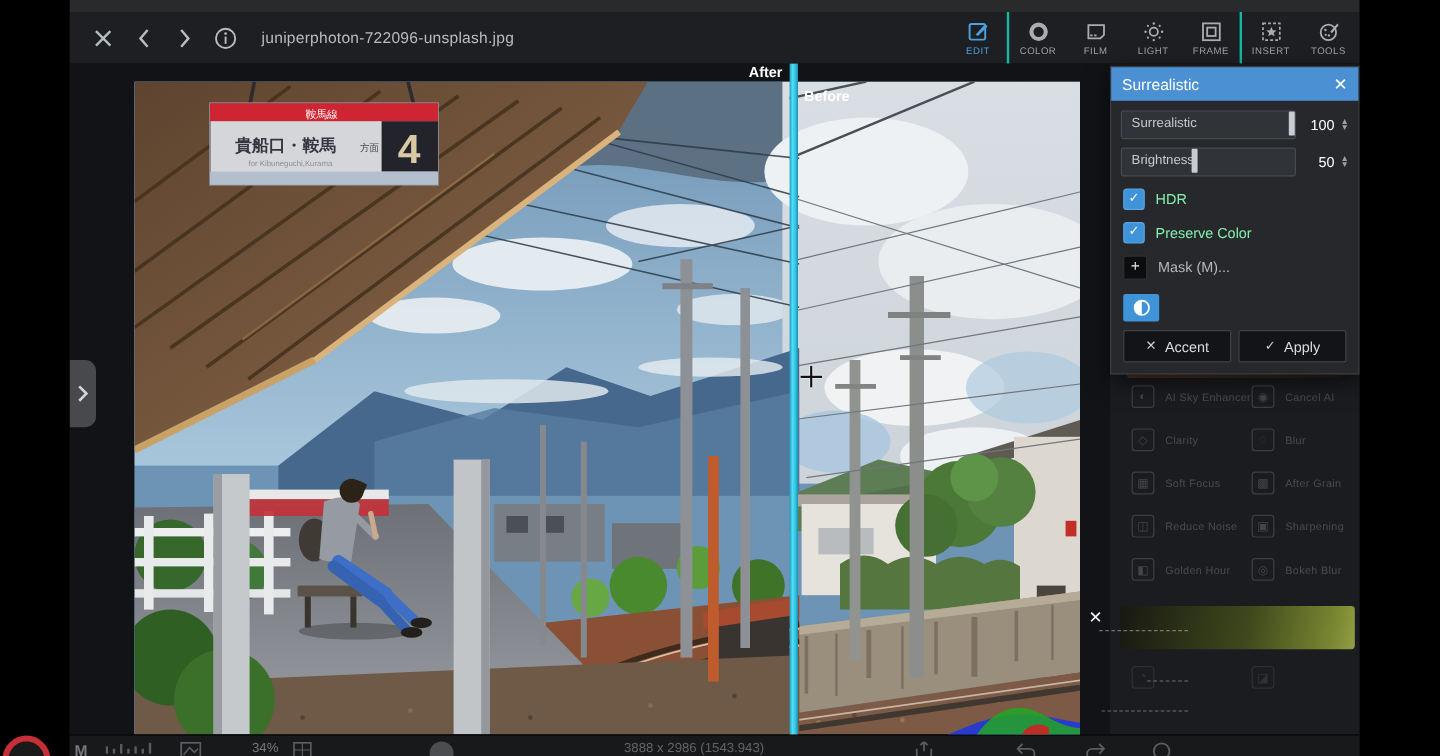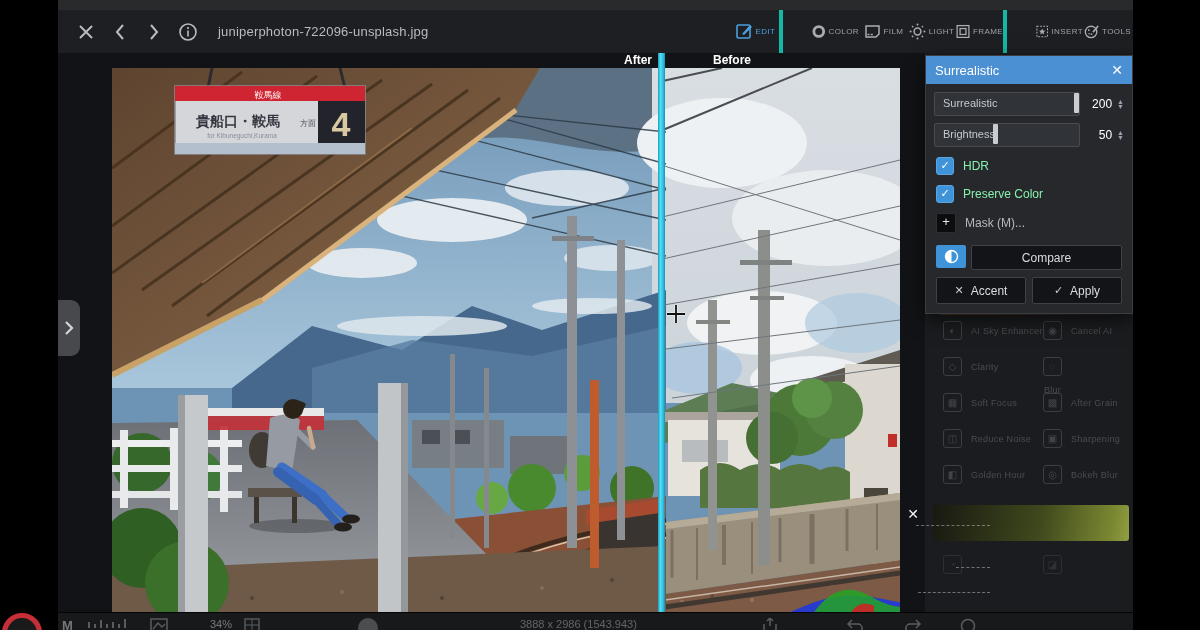--- a/index.html
+++ b/index.html
@@ -6,24 +6,24 @@
   .root{position:relative;width:1200px;height:630px;overflow:hidden;background:#000;
         font-family:"Liberation Sans",sans-serif;-webkit-font-smoothing:antialiased;}
   
   .app{position:absolute;left:58px;top:0;width:1075px;height:630px;background:#141518;overflow:hidden;}
   .titlebar{position:absolute;left:0;top:0;width:1075px;height:10px;background:#292a2c;}
   .toolbar{position:absolute;left:0;top:10px;width:1075px;height:43px;background:#1d1f22;border-bottom:1px solid #0b0c0d;}
   .tb-left{position:absolute;left:18px;top:0;height:43px;display:flex;align-items:center;gap:14px;}
   .tb-ic{width:20px;height:20px;display:flex;align-items:center;justify-content:center;cursor:pointer;}
   .filename{color:#b9bcbf;font-size:13px;margin-left:6px;letter-spacing:.2px;}
   .tabs{position:absolute;right:2px;top:0;height:43px;display:flex;}
-  .tab{width:48px;height:43px;display:flex;flex-direction:row;align-items:center;justify-content:center;gap:2px;cursor:pointer;}
+  .tab{width:48px;height:43px;display:flex;flex-direction:column;align-items:center;justify-content:center;gap:2px;cursor:pointer;}
   .tab-lb{font-size:8px;letter-spacing:.4px;color:#9da1a5;}
   .tab.active .tab-lb{color:#4ba0e0;}
-  .tab.sep{border-left:4px solid #14b8a6;padding-left:28px;}
+  .tab.sep{border-left:2px solid #14b8a6;}
   
   .canvas{position:absolute;left:0;top:53px;width:867px;height:559px;background:#121316;}
   .photo{position:absolute;left:54px;top:15px;width:788px;height:544px;overflow:hidden;background:#6d94b5;}
   .cmp-label{position:absolute;top:-14px;height:14px;line-height:13px;font-size:12px;font-weight:bold;color:#fff;}
   .divider{position:absolute;left:600px;top:0;width:7px;height:559px;
            background:linear-gradient(90deg,#1d9fc0,#54dcf4 35%,#2fc3e6 70%,#1790ad);z-index:5;}
   .handle{position:absolute;left:0;top:300px;width:22px;height:56px;background:#47494c;border-radius:0 9px 9px 0;
           color:#d3d5d7;font-size:14px;display:flex;align-items:center;justify-content:center;cursor:pointer;z-index:6;}
   .crosshair{position:absolute;left:609px;top:252px;width:18px;height:18px;z-index:6;}
   .histo{position:absolute;left:642px;top:507px;width:228px;height:52px;z-index:4;}
@@ -403,21 +403,21 @@
         
         <svg class="histo" viewBox="0 0 228 52" width="228" height="52">
           <path d="M0,52 L8,49 C38,38 58,24 88,21 C118,18 148,31 178,31 C198,31 214,39 228,43 L228,52 Z" fill="#2238d8" opacity=".92"></path>
           <path d="M52,52 L58,40 C70,22 84,13 99,15 C114,17 124,28 140,31 C158,34 168,31 180,35 L180,52 Z" fill="#23a623" opacity=".85"></path>
           <path d="M98,36 C104,28 112,27 120,31 L120,40 L98,40 Z" fill="#cc2424" opacity=".9"></path>
         </svg>
       </div>
 
       <div class="photo" style="background:none;overflow:visible;pointer-events:none;">
         <div class="cmp-label" style="left:482px;width:58px;text-align:right;">After</div>
-        <div class="cmp-label" style="left:590px;width:60px;text-align:center;">Before</div>
+        <div class="cmp-label" style="left:558px;width:60px;text-align:left;margin-top:20px;">Before</div>
       </div>
 
       <div class="divider"></div>
 
       <svg class="crosshair" viewBox="0 0 18 18" width="18" height="18">
         <path d="M9 0 V18 M0 9 H18" stroke="#ffffff" stroke-width="3.4" opacity=".55"></path>
         <path d="M9 0 V18 M0 9 H18" stroke="#111111" stroke-width="1.8"></path>
       </svg>
     </div>
 
@@ -440,21 +440,21 @@
         <span class="fi-lb">AI Sky Enhancer</span>
       </div>
       <div class="fi" style="left:118px;top:268px;">
         <span class="fi-g">◉</span>
         <span class="fi-lb">Cancel AI</span>
       </div>
       <div class="fi" style="left:18px;top:304px;">
         <span class="fi-g">◇</span>
         <span class="fi-lb">Clarity</span>
       </div>
-      <div class="fi" style="left:118px;top:304px;flex-direction:column;">
+      <div class="fi" style="left:118px;top:304px;">
         <span class="fi-g">◌</span>
         <span class="fi-lb">Blur</span>
       </div>
       <div class="fi" style="left:18px;top:340px;">
         <span class="fi-g">▦</span>
         <span class="fi-lb">Soft Focus</span>
       </div>
       <div class="fi" style="left:118px;top:340px;">
         <span class="fi-g">▩</span>
         <span class="fi-lb">After Grain</span>
@@ -490,21 +490,21 @@
         <span>Surrealistic</span>
         <span class="pop-x">✕</span>
       </div>
       <div class="pop-body">
 
         <div class="srow">
           <div class="track">
             <span class="track-lb">Surrealistic</span>
             <div class="thumb" style="left:139px;"></div>
           </div>
-          <span class="sval">200</span>
+          <span class="sval">100</span>
           <span class="stepper">
               <span>▲</span>
               <span>▼</span>
             </span>
         </div>
 
         <div class="srow">
           <div class="track">
             <span class="track-lb">Brightness</span>
             <div class="thumb" style="left:58px;"></div>
@@ -529,21 +529,20 @@
           <span class="mask-lb">Mask (M)...</span>
         </div>
 
         <div class="cmp-row">
           <div class="cmp-ic">
             <svg width="15" height="15" viewBox="0 0 15 15">
               <circle cx="7.5" cy="7.5" r="6" stroke="#fff" stroke-width="1.4" fill="none"></circle>
               <path d="M7.5 1.5 A6 6 0 0 0 7.5 13.5 Z" fill="#fff"></path>
             </svg>
           </div>
-          <div class="btn cmp-btn">Compare</div>
         </div>
 
         <div class="ca-row">
           <div class="btn">
             <span class="bx">✕</span>
             <span>Accent</span>
           </div>
           <div class="btn">
             <span class="bx">✓</span>
             <span>Apply</span>

